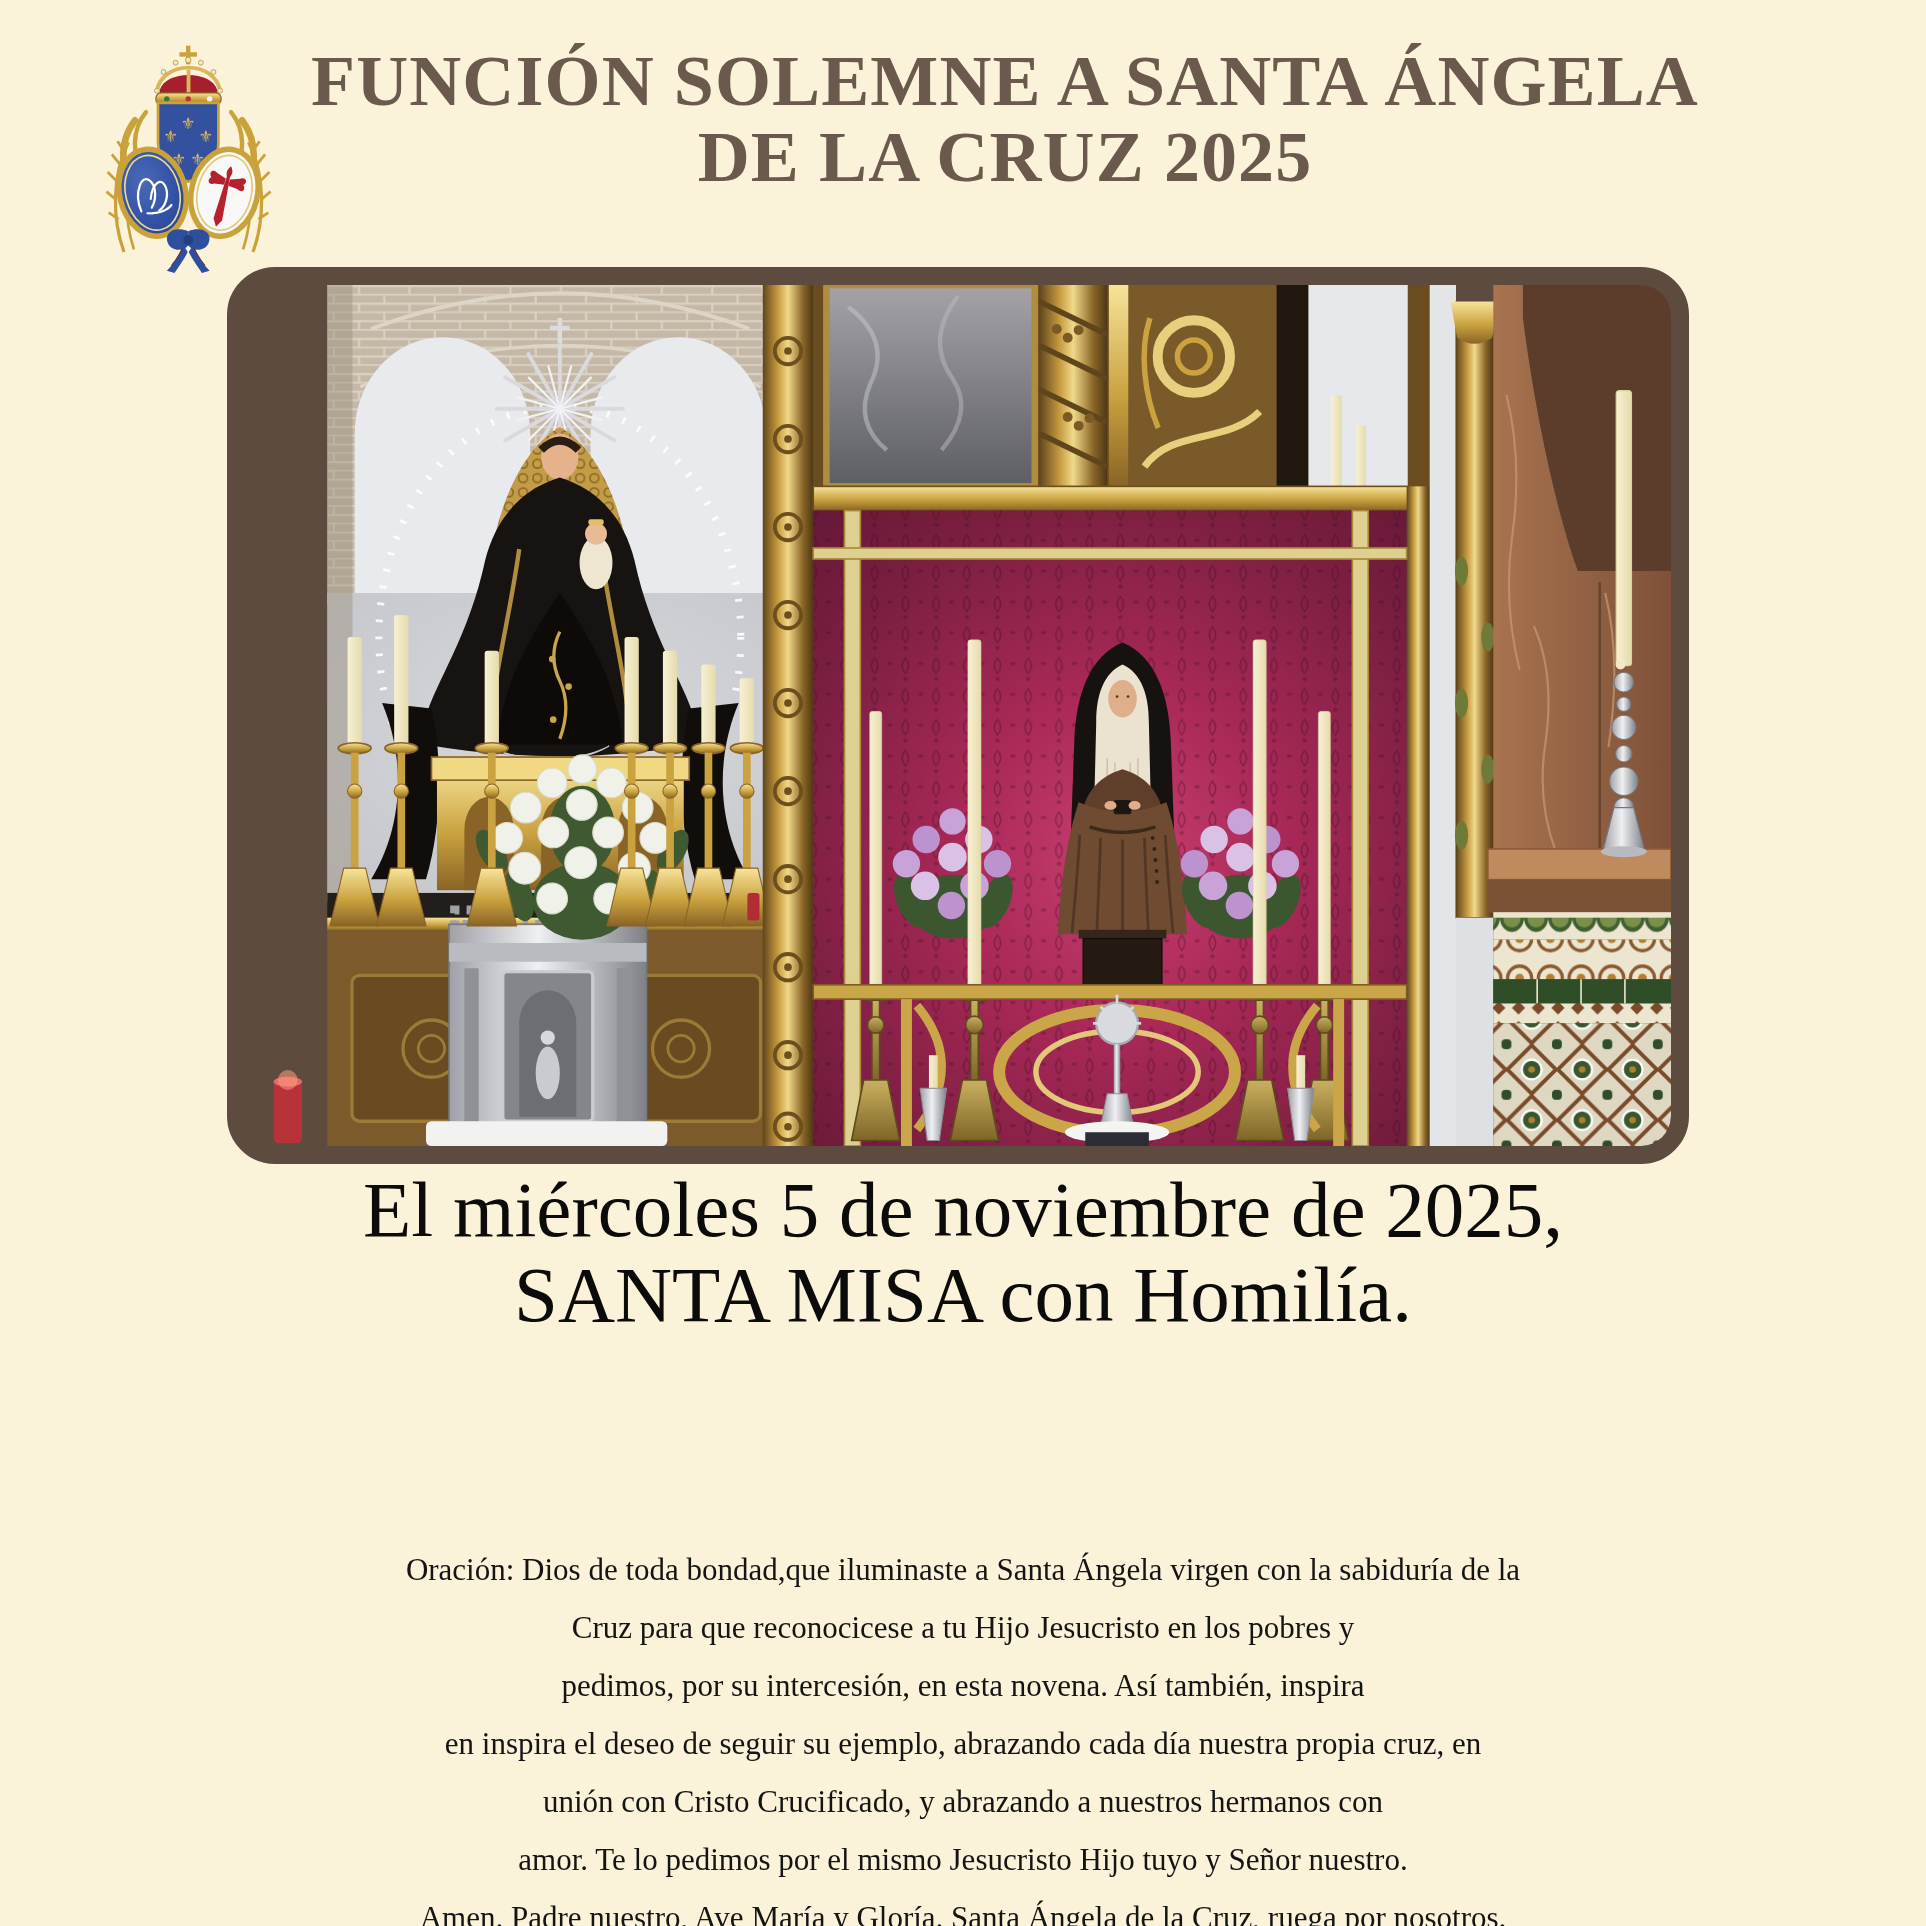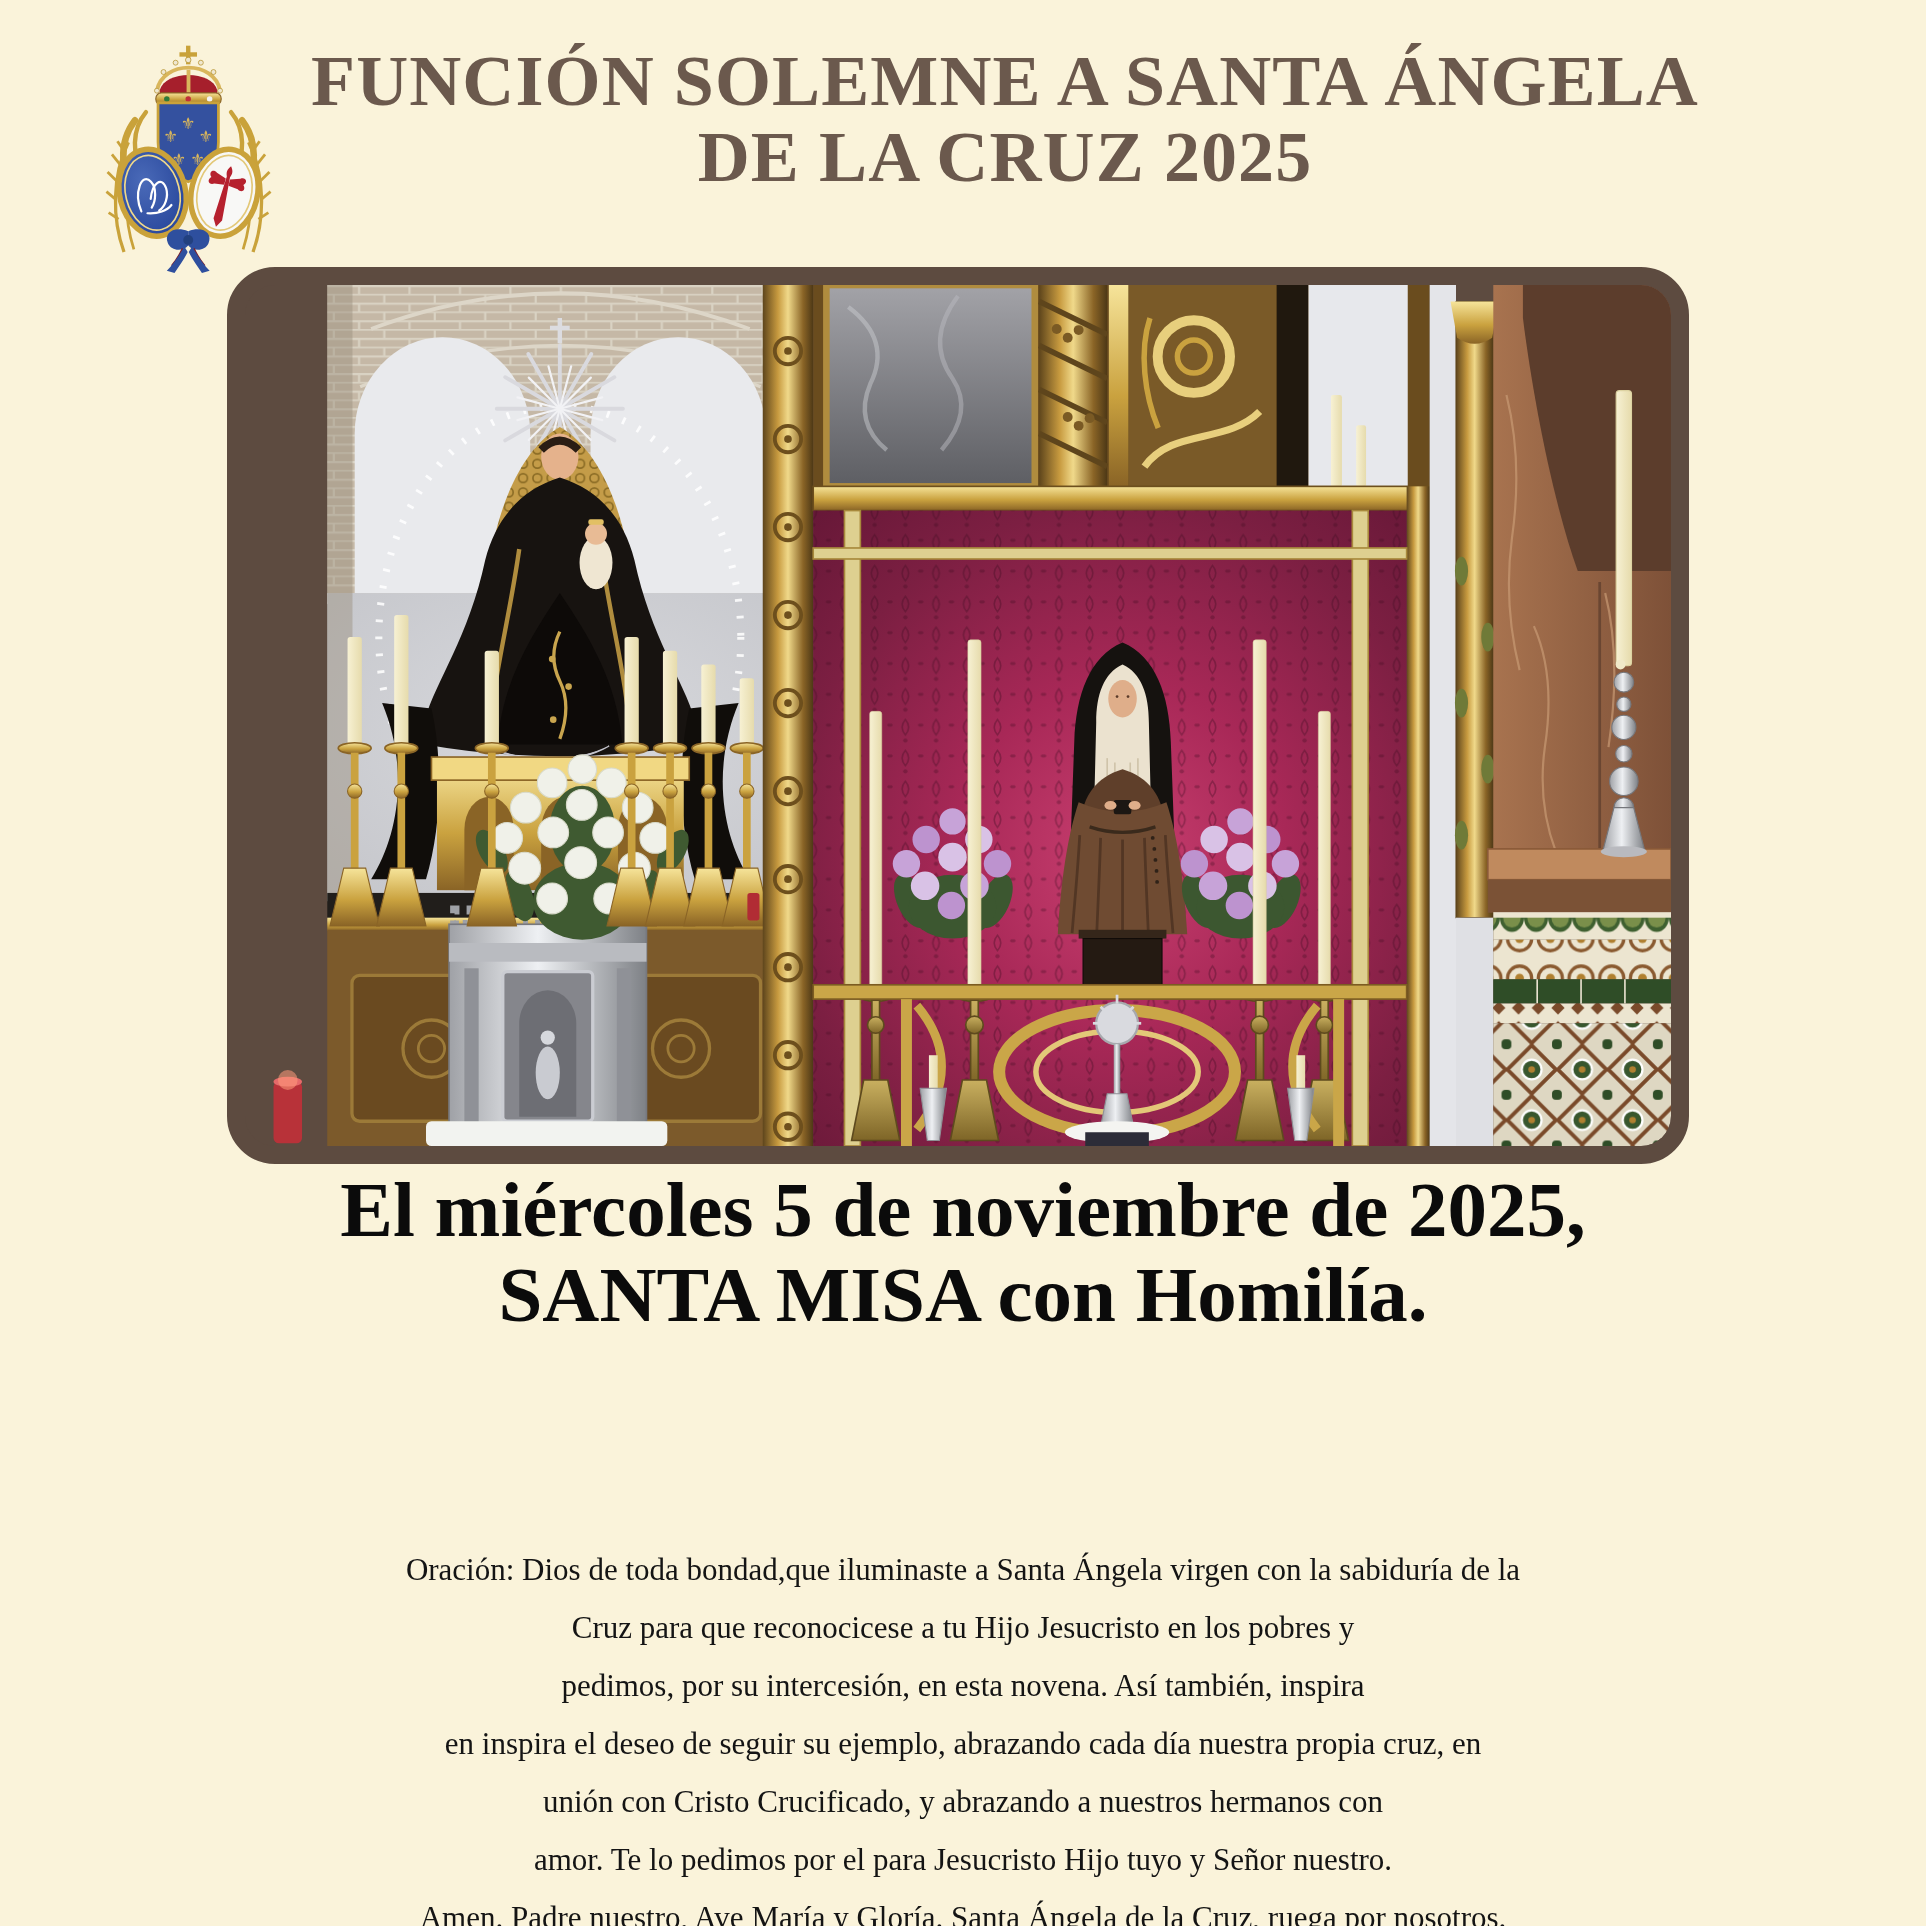--- a/index.html
+++ b/index.html
@@ -3,21 +3,21 @@
 <meta charset="utf-8">
 <style>
   html,body{margin:0;padding:0;}
   body{width:1926px;height:1926px;background:#faf3da;font-family:"Liberation Serif","DejaVu Serif",serif;}
   .poster{position:relative;width:1926px;height:1926px;background:#faf3da;overflow:hidden;}
   .crest{position:absolute;left:102px;top:38px;width:173px;height:236px;}
   .title-block{position:absolute;left:264px;top:43px;width:1482px;text-align:center;color:#6b594d;font-weight:bold;font-size:72px;line-height:76px;letter-spacing:1.1px;}
   .photo-frame{position:absolute;left:227px;top:267px;width:1462px;height:897px;box-sizing:border-box;border:18.7px solid #5d4b40;border-radius:48px;background:#5d4b40;overflow:hidden;}
   .photo-clip{width:100%;height:100%;border-radius:30px;overflow:hidden;}
   .photo-clip svg{display:block;width:100%;height:100%;}
-  .announcement{position:absolute;left:0;top:1167px;width:1926px;text-align:center;color:#0b0b0b;font-weight:bold;font-size:79px;line-height:85px;}
+  .announcement{position:absolute;left:0;top:1167px;width:1926px;text-align:center;color:#0b0b0b;font-weight:normal;font-size:79px;line-height:85px;}
   .announcement span{display:block;}
   .prayer{position:absolute;left:260px;top:1531px;width:1406px;text-align:center;color:#141414;font-size:31px;line-height:39px;}
   .prayer span{display:block;margin-top:19px;}
 </style>
 </head>
 <body>
 
 <div class="poster">
 
   <svg class="crest" viewBox="0 0 315 430">
@@ -669,18 +669,18 @@
     <span>El miércoles 5 de noviembre de 2025,</span>
     <span>SANTA MISA con Homilía.</span>
   </div>
 
   <div class="prayer">
     <span>Oración: Dios de toda bondad,que iluminaste a Santa Ángela virgen con la sabiduría de la</span>
     <span>Cruz para que reconocicese a tu Hijo Jesucristo en los pobres y</span>
     <span>pedimos, por su intercesión, en esta novena. Así también, inspira</span>
     <span>en inspira el deseo de seguir su ejemplo, abrazando cada día nuestra propia cruz, en</span>
     <span>unión con Cristo Crucificado, y abrazando a nuestros hermanos con</span>
-    <span>amor. Te lo pedimos por el para Jesucristo Hijo tuyo y Señor nuestro.</span>
+    <span>amor. Te lo pedimos por el mismo Jesucristo Hijo tuyo y Señor nuestro.</span>
     <span>Amen. Padre nuestro, Ave María y Gloría. Santa Ángela de la Cruz, ruega por nosotros.</span>
   </div>
 
 </div>
 
 
 </body></html>

